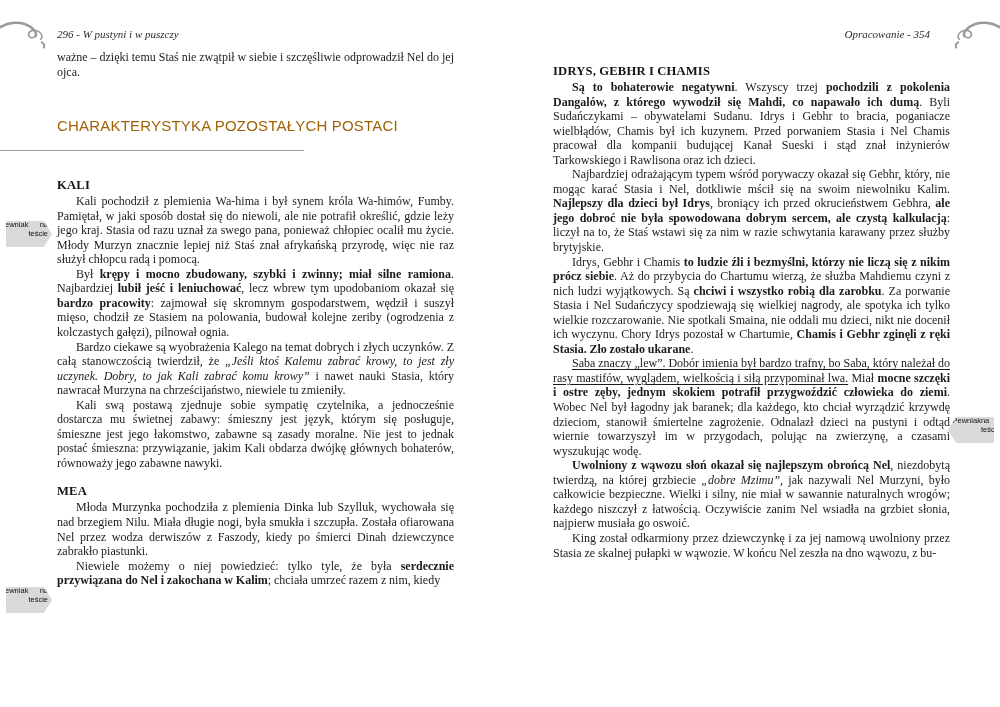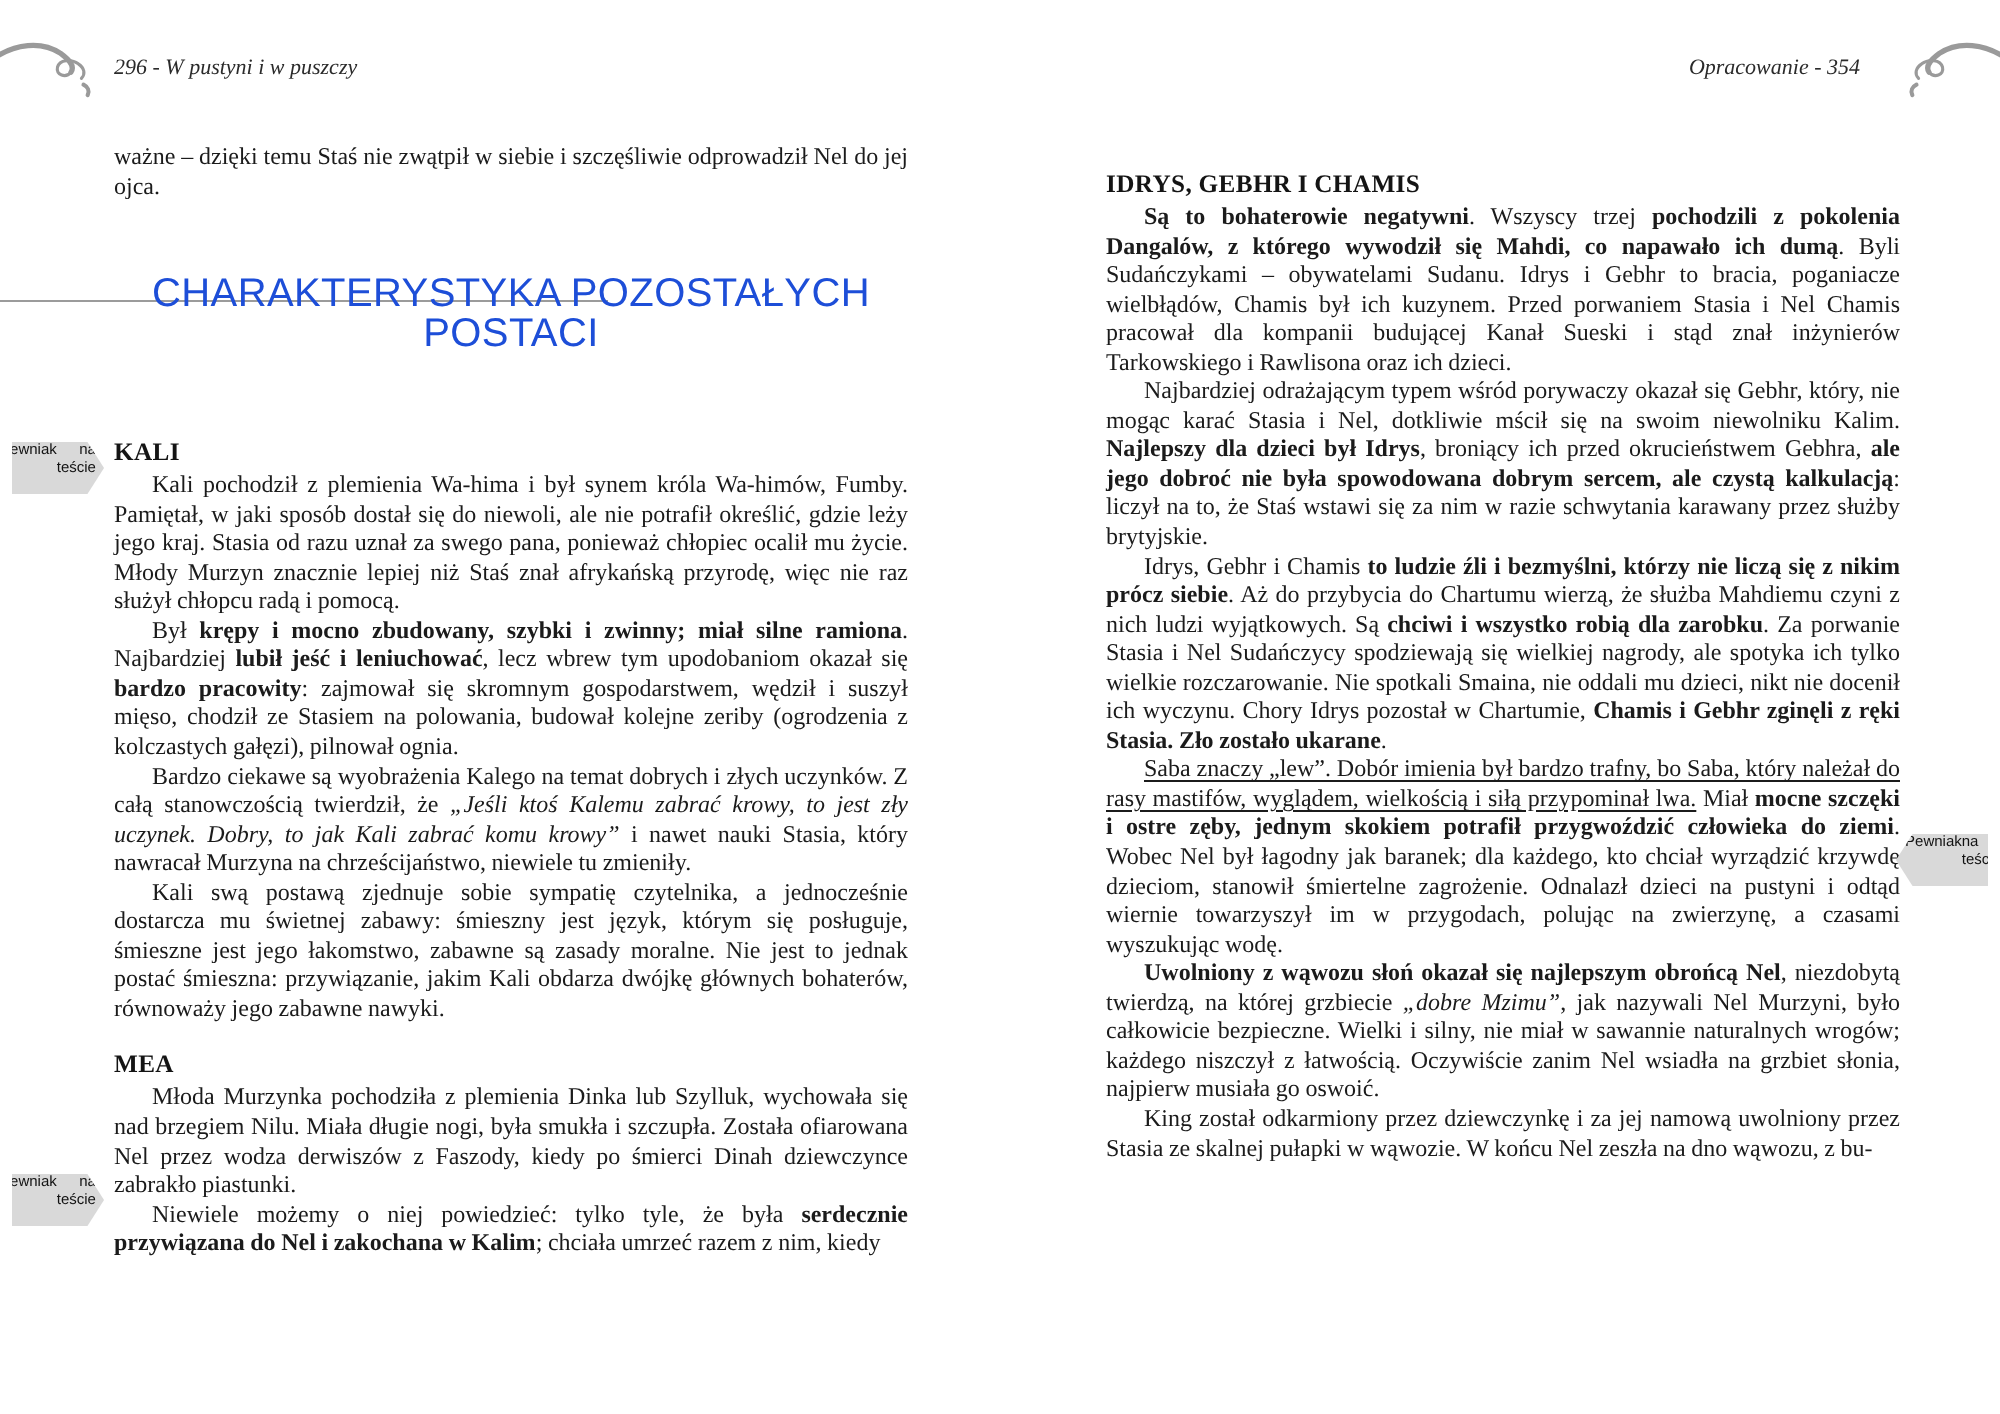--- a/index.html
+++ b/index.html
@@ -9,33 +9,33 @@
   .running-head{position:absolute;top:28px;font-style:italic;font-size:11px;color:#2b2b2b;white-space:nowrap;}
   .rh-left{left:57px;}
   .rh-right{right:70px;}
   
   .flourish{position:absolute;width:52px;height:36px;}
   .flourish-left{left:-4px;top:16px;}
   .flourish-right{right:-4px;top:16px;transform:scaleX(-1);}
   
   .section-rule{position:absolute;left:0;top:150px;width:304px;height:1px;background:#9b9b9b;}
   
-  .column{position:absolute;top:71px;width:397px;font-size:12px;line-height:14.55px;color:#1b1b1b;
+  .column{position:absolute;top:50px;width:397px;font-size:12px;line-height:14.55px;color:#1b1b1b;
           text-align:justify;word-spacing:-0.2px;}
   .col-left{left:57px;}
   .col-right{left:553px;}
   p.para{margin:0;}
   p.indent{text-indent:19px;}
   p.u-block{text-underline-offset:1.5px;}
   .b{font-weight:bold;}
   .i{font-style:italic;}
   .u{text-decoration:underline;text-underline-offset:1.5px;}
   .char-heading{font-weight:bold;font-size:12.6px;line-height:15px;margin:14px 0 1px 0;letter-spacing:0.2px;color:#141414;}
-  .section-title{font-family:"Liberation Sans",sans-serif;font-weight:400;font-size:20px;line-height:20px;
-                 color:#1d4ed8;margin-top:37px;margin-bottom:42px;letter-spacing:0.2px;text-align:center;}
+  .section-title{font-family:"Liberation Sans",sans-serif;font-weight:400;font-size:15px;line-height:20px;
+                 color:#a16207;margin-top:37px;margin-bottom:42px;letter-spacing:0.2px;text-align:left;}
   
   .tab{position:absolute;width:46px;height:26px;background:#d9d9d9;
        font-family:"Liberation Sans",sans-serif;font-size:7.5px;line-height:8.8px;color:#121212;
        display:flex;justify-content:center;box-sizing:border-box;
        filter:drop-shadow(0.5px 1px 0.5px rgba(0,0,0,0.18));}
   .tab-r{clip-path:polygon(0 0,82% 0,100% 50%,82% 100%,0 100%);text-align:right;padding-right:10px;}
   .tab-l{clip-path:polygon(18% 0,100% 0,100% 100%,18% 100%,0 50%);text-align:left;padding-left:11px;}
   .tab1{left:6px;top:221px;}
   .tab2{left:6px;top:587px;}
   .tab3{left:948px;top:417px;}

